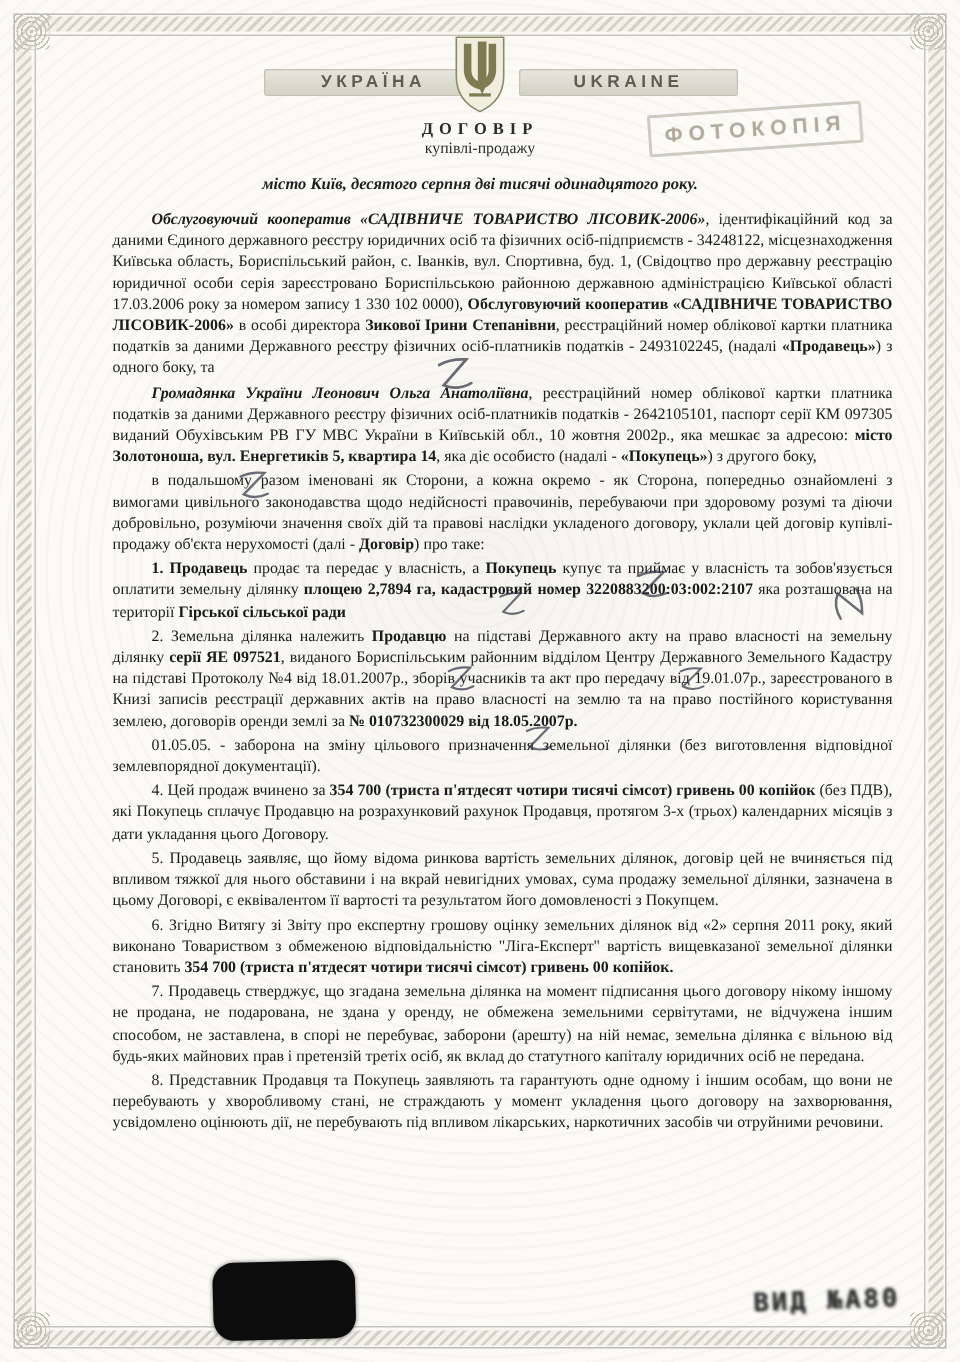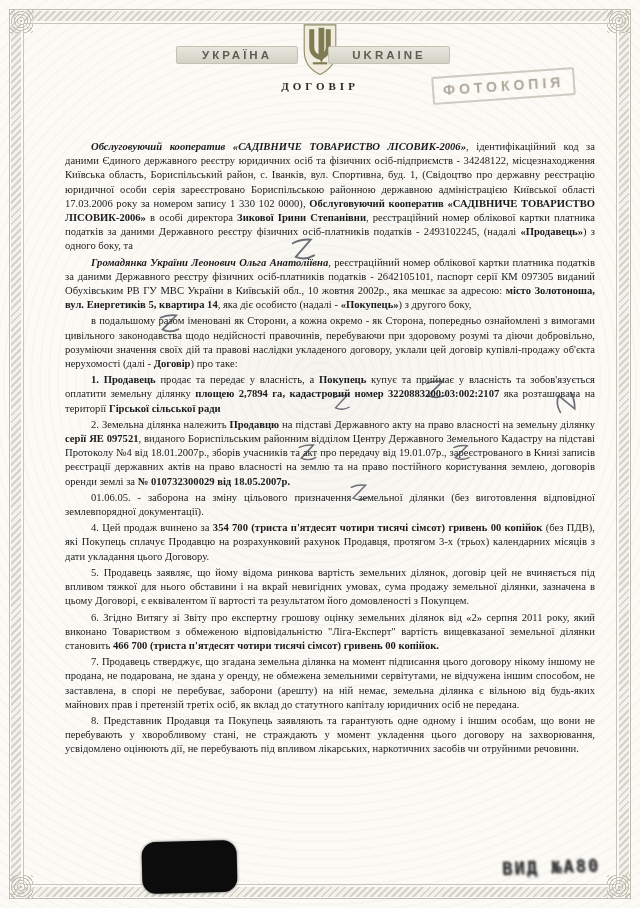--- a/index.html
+++ b/index.html
@@ -19,39 +19,39 @@
   .frame-inner{position:absolute;inset:23px;border:1px solid #c6c5ba;pointer-events:none;}
   .corner{position:absolute;width:24px;height:24px;
     background:repeating-radial-gradient(circle,#c2c1b5 0 1px,transparent 1px 3px);pointer-events:none;}
   .corner.tl{left:9px;top:9px;} .corner.tr{right:9px;top:9px;}
   .corner.bl{left:9px;bottom:9px;} .corner.br{right:9px;bottom:9px;}
 
   
   .country{position:absolute;top:46px;width:120px;text-align:center;
     font-family:"Liberation Sans",sans-serif;font-size:11.5px;font-weight:bold;letter-spacing:3px;
     color:#5e5d52;background:linear-gradient(180deg,#e7e6dd,#d3d2c6);
-    border:1px solid #c3c2b5;border-radius:2px;padding:2px 0;}
-  .country.left{left:176px;} .country.right{left:328px;}
+    border:1px solid #c3c2b5;border-radius:2px;padding:2px 12px;}
+  .country.left{left:176px;} .country.right{left:346px;}
   .arms{position:absolute;left:294px;top:22px;width:52px;height:56px;}
   .doc-title{position:absolute;left:0;right:0;top:80px;text-align:center;
     font-size:11px;font-weight:bold;letter-spacing:4px;color:#2a2a2a;}
   .doc-subtitle{position:absolute;left:0;right:0;top:94px;text-align:center;
     font-size:10.5px;color:#2a2a2a;}
   .place-date{position:absolute;left:0;right:0;top:117px;text-align:center;
     font-size:11px;font-weight:bold;font-style:italic;color:#1e1e20;}
 
   .stamp-photocopy{position:absolute;left:432px;top:72px;transform:rotate(-4deg);
     font-family:"Liberation Sans",sans-serif;font-size:14px;font-weight:bold;letter-spacing:4px;
     color:rgba(146,135,118,.72);border:2px solid rgba(146,135,118,.42);
     padding:4px 9px;border-radius:2px;filter:blur(.35px);background:rgba(255,255,255,.15);}
 
   
   .body-text{position:absolute;left:57px;right:45px;top:140px;
     font-size:10.6px;line-height:14.2px;text-align:justify;color:#1b1b1d;}
-  .para{margin:0 0 2px 8px;}
+  .para{margin:0 0 2px 18px;}
   .para.ind{text-indent:26px;}
   .b{font-weight:bold;} .i{font-style:italic;}
   .u{text-decoration-style:wavy;text-decoration-thickness:1px;text-underline-offset:2px;text-decoration-color:#3c3c46;}
 
   
   .redaction{position:absolute;left:142px;top:841px;width:95px;height:52px;
     background:#0c0c0c;border-radius:14px;transform:rotate(-1.5deg);
     box-shadow:0 0 3px rgba(0,0,0,.55);}
 
   
@@ -88,31 +88,33 @@
       <path d="M43 10 h-7 v24 c0 6 -2.5 9.5 -8 11.5 v7 c11 -2.5 15 -10.5 15 -18.5 Z"></path>
       <rect x="18" y="56" width="20" height="3"></rect>
     </g>
   </svg>
 
   <div class="country right">UKRAINE</div>
 
   <div class="stamp-photocopy">ФОТОКОПІЯ</div>
 
   <div class="doc-title">ДОГОВІР</div>
+  <div class="doc-subtitle">купівлі-продажу</div>
+  <div class="place-date">місто Київ, десятого серпня дві тисячі одинадцятого року.</div>
 
   <div class="body-text">
       <p class="para ind"><span class="b i">Обслуговуючий кооператив </span><span class="b i">«САДІВНИЧЕ ТОВАРИСТВО ЛІСОВИК-2006»</span><span>, ідентифікаційний код за даними Єдиного державного реєстру юридичних осіб та фізичних осіб-підприємств - 34248122, місцезнаходження Київська область, Бориспільський район, с. Іванків, вул. Спортивна, буд. 1, (Свідоцтво про державну реєстрацію юридичної особи серія  зареєстровано Бориспільською районною державною адміністрацією Київської області 17.03.2006 року за номером запису 1 330 102 0000), </span><span class="b">Обслуговуючий кооператив «САДІВНИЧЕ ТОВАРИСТВО ЛІСОВИК-2006»</span><span> в особі директора </span><span class="b">Зикової Ірини Степанівни</span><span>, реєстраційний номер облікової картки платника податків за даними Державного реєстру фізичних осіб-платників податків - 2493102245,  (надалі </span><span class="b">«Продавець»</span><span>) з одного боку, та</span></p>
       <p class="para ind"><span class="b i">Громадянка України Леонович Ольга Анатоліївна</span><span>, реєстраційний номер облікової картки платника податків за даними Державного реєстру фізичних осіб-платників податків - 2642105101, паспорт серії КМ 097305 виданий Обухівським РВ ГУ МВС України в Київській обл., 10 жовтня 2002р., яка мешкає за адресою: </span><span class="b">місто Золотоноша, вул. Енергетиків 5, квартира 14</span><span>, яка діє особисто (надалі - </span><span class="b">«Покупець»</span><span>) з другого боку,</span></p>
       <p class="para ind"><span>в подальшому разом іменовані як Сторони, а кожна окремо - як Сторона, попередньо ознайомлені з вимогами цивільного законодавства щодо недійсності правочинів, перебуваючи при здоровому розумі та діючи добровільно, розуміючи значення своїх дій та правові наслідки укладеного договору, уклали цей договір купівлі-продажу об'єкта нерухомості (далі - </span><span class="b">Договір</span><span>) про таке:</span></p>
       <p class="para ind"><span class="b">1. Продавець</span><span> продає та передає у власність, а </span><span class="b">Покупець</span><span> купує та приймає у власність та зобов'язується оплатити земельну ділянку </span><span class="b u">площею 2,7894 га</span><span class="b">, кадастровий номер </span><span class="b u">3220883200:03:002:2107</span><span> яка розташована на території </span><span class="b u">Гірської сільської ради</span></p>
       <p class="para ind"><span>2. Земельна ділянка належить </span><span class="b">Продавцю</span><span> на підставі Державного акту на право власності на земельну ділянку </span><span class="b">серії ЯЕ 097521</span><span>, виданого Бориспільським районним відділом Центру Державного Земельного Кадастру на підставі Протоколу №4 від 18.01.2007р., зборів учасників та акт про передачу від 19.01.07р., зареєстрованого в Книзі записів реєстрації державних актів на право власності на землю та на право постійного користування землею, договорів оренди землі за </span><span class="b">№ 010732300029 від 18.05.2007р.</span></p>
-      <p class="para ind"><span>01.06.05. - заборона на зміну цільового призначення земельної ділянки (без виготовлення відповідної землевпорядної документації).</span></p>
+      <p class="para ind"><span>01.05.05. - заборона на зміну цільового призначення земельної ділянки (без виготовлення відповідної землевпорядної документації).</span></p>
       <p class="para ind"><span>4. Цей продаж вчинено за </span><span class="b">354 700 (триста п'ятдесят чотири тисячі сімсот) гривень 00 копійок</span><span> (без ПДВ), які Покупець сплачує Продавцю на розрахунковий рахунок Продавця, протягом 3-х (трьох) календарних місяців з дати укладання цього Договору.</span></p>
       <p class="para ind"><span>5. Продавець заявляє, що йому відома ринкова вартість земельних ділянок, договір цей не вчиняється під впливом тяжкої для нього обставини і на вкрай невигідних умовах, сума продажу земельної ділянки, зазначена в цьому Договорі, є еквівалентом її вартості та результатом його домовленості з Покупцем.</span></p>
-      <p class="para ind"><span>6. Згідно Витягу зі Звіту про експертну грошову оцінку земельних ділянок від «2» серпня 2011 року, який виконано Товариством з обмеженою відповідальністю "Ліга-Експерт" вартість вищевказаної земельної ділянки становить </span><span class="b">466 700 (триста п'ятдесят чотири тисячі сімсот) гривень 00 копійок.</span></p>
+      <p class="para ind"><span>6. Згідно Витягу зі Звіту про експертну грошову оцінку земельних ділянок від «2» серпня 2011 року, який виконано Товариством з обмеженою відповідальністю "Ліга-Експерт" вартість вищевказаної земельної ділянки становить </span><span class="b">354 700 (триста п'ятдесят чотири тисячі сімсот) гривень 00 копійок.</span></p>
       <p class="para ind"><span>7. Продавець стверджує, що згадана земельна ділянка на момент підписання цього договору нікому іншому не продана, не подарована, не здана у оренду, не обмежена земельними сервітутами, не відчужена іншим способом, не заставлена, в спорі не перебуває, заборони (арешту) на ній немає, земельна ділянка є вільною від будь-яких майнових прав і претензій третіх осіб, як вклад до статутного капіталу юридичних осіб не передана.</span></p>
       <p class="para ind"><span>8. Представник Продавця та Покупець заявляють та гарантують одне одному і іншим особам, що вони не перебувають у хворобливому стані, не страждають у момент укладення цього договору на захворювання, усвідомлено оцінюють дії, не перебувають під впливом лікарських, наркотичних засобів чи отруйними речовини.</span></p>
     </div>
 
   <div>
       <svg viewBox="0 0 22 20" class="zmark" style="left: 292px; top: 240px; transform: rotate(-8deg) scale(1.15);">
         <path d="M3 3 C 8 1, 14 1, 19 2 L 4 15 C 9 18, 15 18, 20 16"></path>
       </svg>
       <svg viewBox="0 0 22 20" class="zmark" style="left: 158px; top: 314px; transform: rotate(-5deg) scale(1);">
         <path d="M3 3 C 8 1, 14 1, 19 2 L 4 15 C 9 18, 15 18, 20 16"></path>

